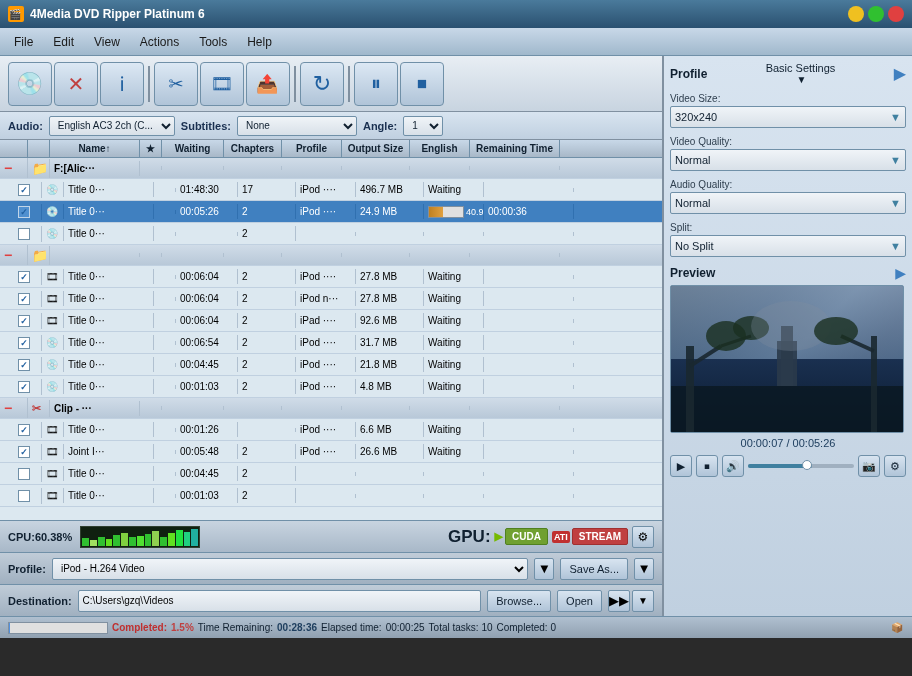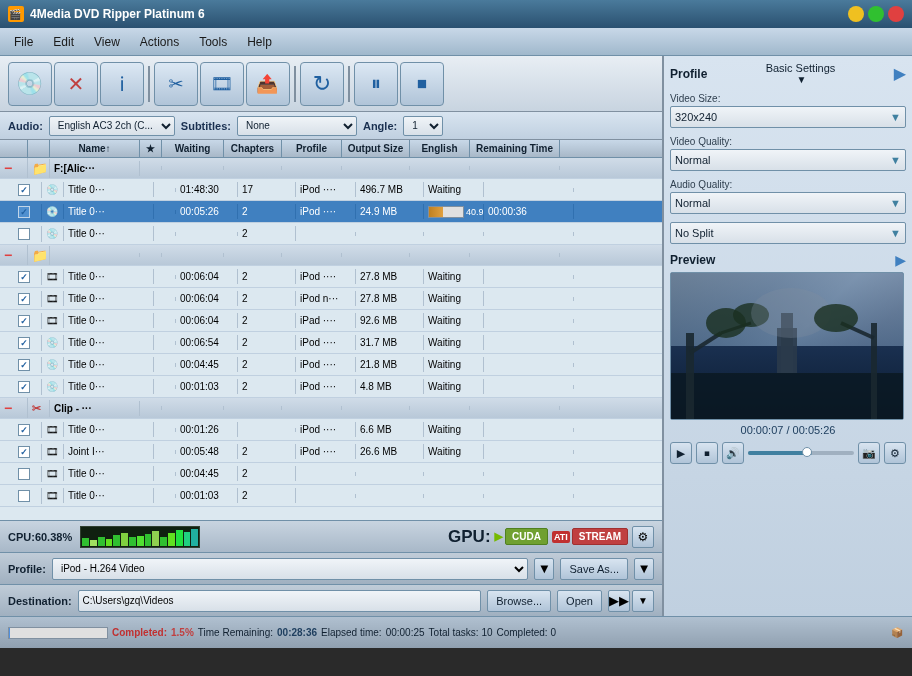--- a/index.html
+++ b/index.html
@@ -89,21 +89,21 @@
     
     .dest-bar { background: linear-gradient(180deg, #c0ccd8 0%, #a0b0c0 100%); height: 32px; display: flex; align-items: center; padding: 0 8px; gap: 6px; border-top: 1px solid #7090a8; }
     .dest-label { color: #102030; font-weight: bold; font-size: 11px; }
     .dest-input { height: 22px; background: linear-gradient(180deg, #f0f4f8 0%, #d8e0e8 100%); border: 1px solid #7090a8; border-radius: 2px; font-size: 10px; flex: 1; padding: 0 4px; }
     .browse-btn { height: 22px; background: linear-gradient(180deg, #d8e4f0 0%, #b0c4d8 100%); border: 1px solid #7090a8; border-radius: 2px; cursor: pointer; padding: 0 8px; font-size: 11px; color: #102030; }
     .open-btn { height: 22px; background: linear-gradient(180deg, #d8e4f0 0%, #b0c4d8 100%); border: 1px solid #7090a8; border-radius: 2px; cursor: pointer; padding: 0 8px; font-size: 11px; color: #102030; }
     .convert-btns { display: flex; gap: 2px; }
     .convert-btn { height: 22px; width: 22px; background: linear-gradient(180deg, #d8e4f0 0%, #b0c4d8 100%); border: 1px solid #7090a8; border-radius: 2px; cursor: pointer; display: flex; align-items: center; justify-content: center; font-size: 10px; }
     
     
-    .bottom-status { background: linear-gradient(180deg, #b0c0d0 0%, #90a0b0 100%); height: 32px; display: flex; align-items: center; padding: 0 8px; gap: 4px; font-size: 10px; color: #102030; border-top: 1px solid #7090a8; }
+    .bottom-status { background: linear-gradient(180deg, #b0c0d0 0%, #90a0b0 100%); height: 22px; display: flex; align-items: center; padding: 0 8px; gap: 4px; font-size: 10px; color: #102030; border-top: 1px solid #7090a8; }
     .progress-total { width: 100px; height: 12px; background: #e0e0e0; border: 1px solid #8090a0; position: relative; overflow: hidden; }
     .progress-total-fill { height: 100%; background: linear-gradient(90deg, #4080d0 0%, #60a0f0 100%); position: absolute; left: 0; top: 0; }
     .status-text-bold { font-weight: bold; color: #c03030; }
     
     
     .right-panel { width: 248px; background: linear-gradient(180deg, #d8e4f0 0%, #c0d0e0 100%); display: flex; flex-direction: column; padding: 6px; gap: 4px; }
     .right-header { display: flex; align-items: center; justify-content: space-between; margin-bottom: 4px; }
     .right-tab { font-size: 12px; font-weight: bold; color: #102030; cursor: pointer; }
     .right-tab-settings { display: flex; align-items: center; font-size: 11px; color: #102030; cursor: pointer; flex-direction: column; }
     .right-arrow { font-size: 16px; color: #4080c0; cursor: pointer; }
@@ -540,20 +540,21 @@
 
     <div class="field-group">
       <div class="field-label">Audio Quality:</div>
       <div class="field-select">
         <span>Normal</span>
         <span class="field-select-arrow">▼</span>
       </div>
     </div>
 
     <div class="field-group">
+      <div class="field-label">Split:</div>
       <div class="field-select">
         <span>No Split</span>
         <span class="field-select-arrow">▼</span>
       </div>
     </div>
 
     <div class="preview-section">
       <div class="preview-header">
         <span class="preview-label">Preview</span>
         <span style="font-size:14px;color:#4080c0;cursor:pointer;">▶</span>

